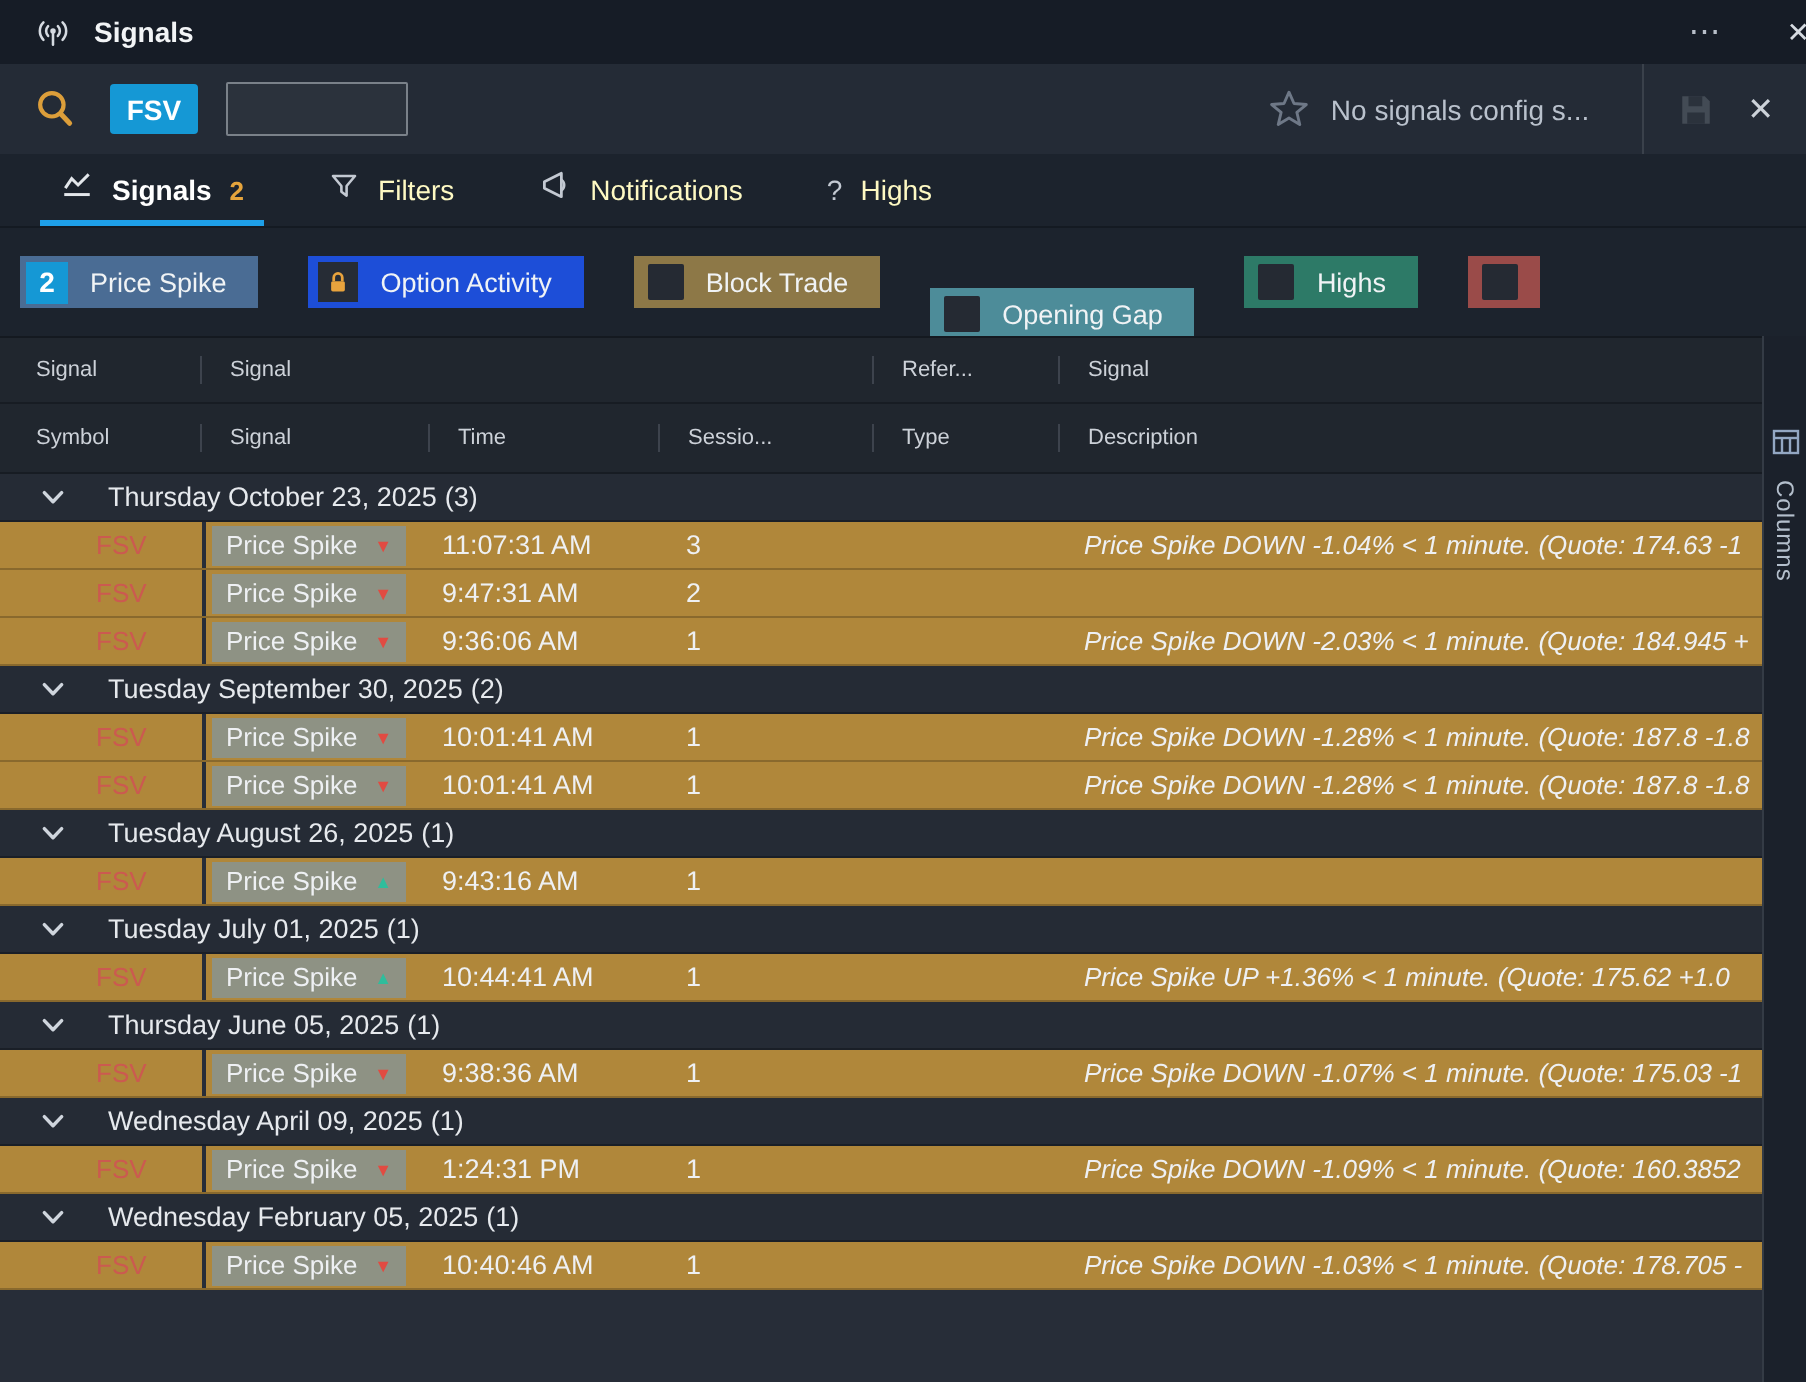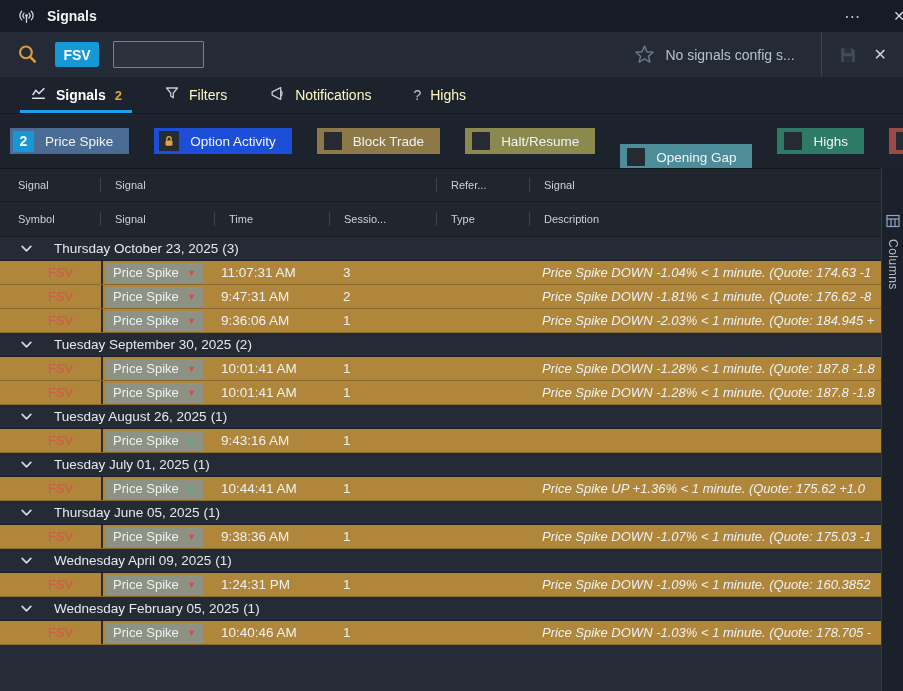--- a/index.html
+++ b/index.html
@@ -196,24 +196,20 @@
             <path d="M4.5 6.5 V4.5 a2.5 2.5 0 0 1 5 0 V6.5" fill="none" stroke="#e8a33d" stroke-width="1.6"></path>
             <rect x="3" y="6.5" width="8" height="6" rx="1" fill="#e8a33d"></rect>
           </svg>
         </div>
         <div class="clabel" style="display: flex;">Option Activity</div>
       </div>
       <div class="chip" style="background: rgb(141, 120, 71);">
         <div class="chk"></div>
         <div class="clabel" style="display: flex;">Block Trade</div>
       </div>
-      <div class="chip" style="background: rgb(138, 138, 78);">
-        <div class="chk"></div>
-        <div class="clabel" style="display: flex;">Halt/Resume</div>
-      </div>
       <div class="chip" style="background: rgb(77, 140, 153); margin-top: 32px;">
         <div class="chk"></div>
         <div class="clabel" style="display: flex;">Opening Gap</div>
       </div>
       <div class="chip" style="background: rgb(45, 122, 103);">
         <div class="chk"></div>
         <div class="clabel" style="display: flex;">Highs</div>
       </div>
       <div class="chip" style="background: rgb(154, 75, 73);">
         <div class="chk"></div>
@@ -262,21 +258,20 @@
           <div class="c c-symbol">FSV</div>
           <div class="c c-signal">
             <div class="sigbox">
               <span>Price Spike</span>
               <span class="arr down">▼</span>
             </div>
           </div>
           <div class="c c-time">9:47:31 AM</div>
           <div class="c c-session">2</div>
           <div class="c c-type"></div>
-          <div class="c c-desc">Price Spike DOWN -1.81% &lt; 1 minute. (Quote: 176.62 -8</div>
         </div>
         <div class="trow">
           <div class="c c-symbol">FSV</div>
           <div class="c c-signal">
             <div class="sigbox">
               <span>Price Spike</span>
               <span class="arr down">▼</span>
             </div>
           </div>
           <div class="c c-time">9:36:06 AM</div>

